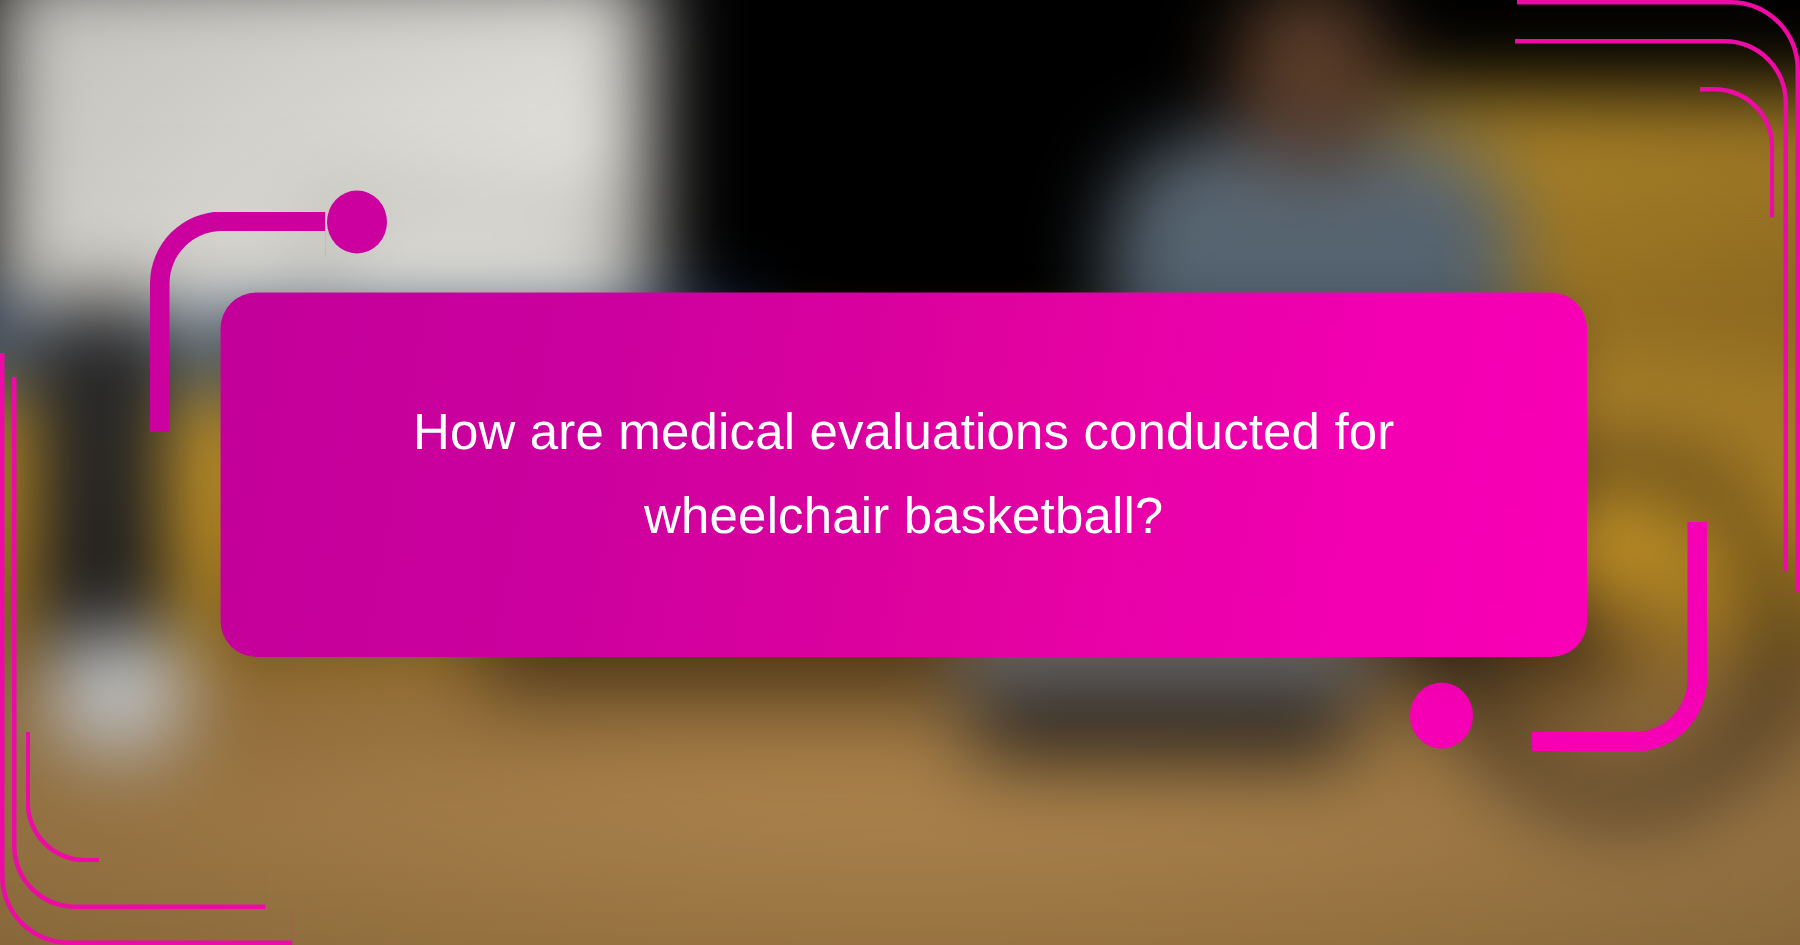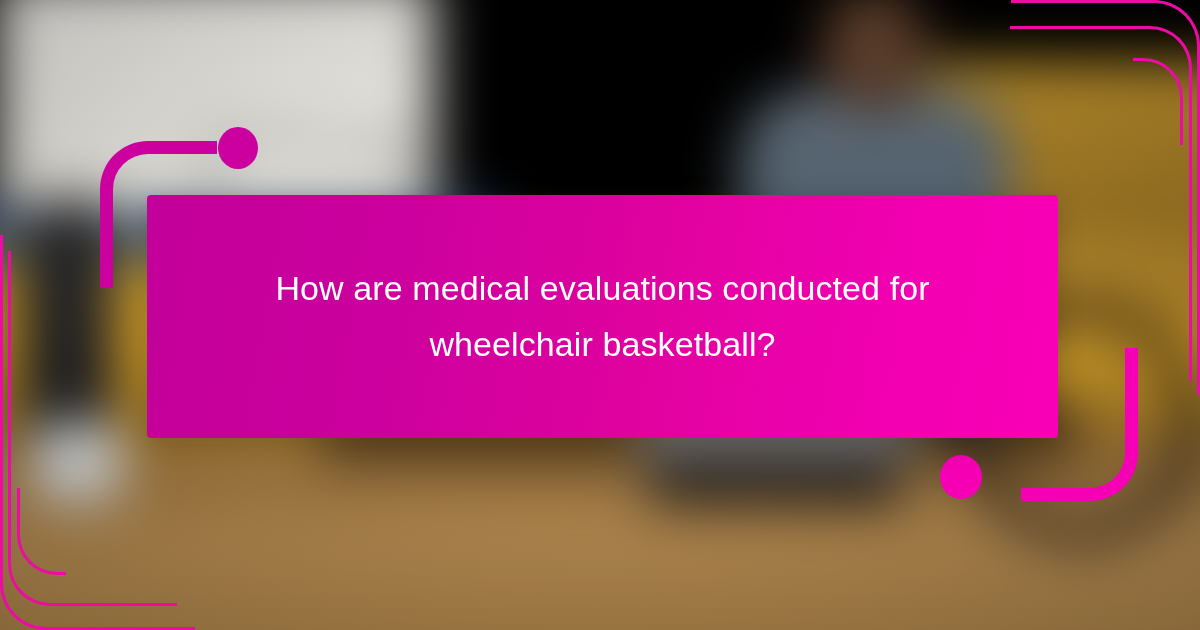--- a/index.html
+++ b/index.html
@@ -192,21 +192,21 @@
     left: 940px; top: 455px;
     width: 42px; height: 44px;
     background: var(--pink-br);
   }
 
   
   #card {
     position: absolute;
     left: 147px; top: 195px;
     width: 911px; height: 243px;
-    border-radius: 4px;
+    border-radius: 24px;
     background: linear-gradient(100deg, #c3009a 0%, #cc009e 28%, #e0029f 55%, #f200b2 82%, #f900b6 100%);
     display: flex;
     align-items: center;
     justify-content: center;
     box-shadow: 0 6px 26px rgba(0,0,0,0.18);
   }
   #card-title {
     color: #ffffff;
     font-size: 34px;
     font-weight: 400;

